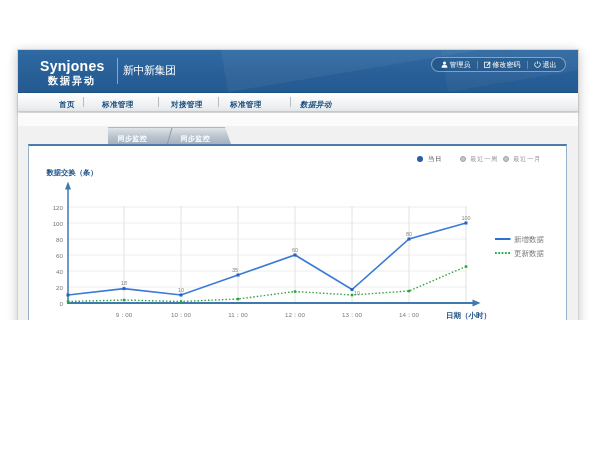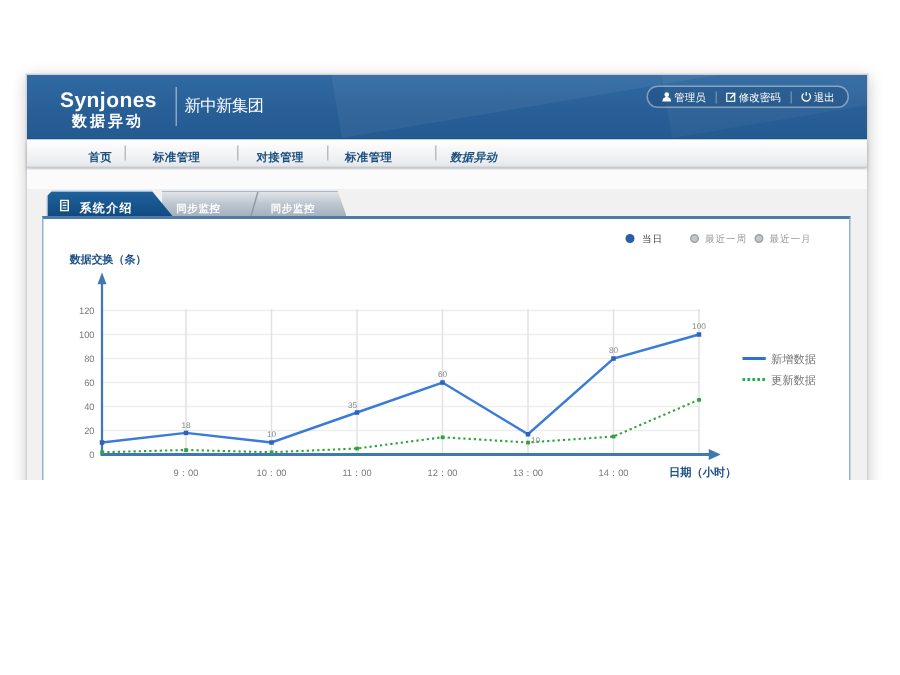--- a/index.html
+++ b/index.html
@@ -109,29 +109,20 @@
   <div class="navs" style="left:290px;"></div>
   <div class="navt" style="left:300px;font-style:italic;">数据异动</div>
 
   <div id="whitegap" class="abs"></div>
 
   <div class="tab-off abs">
     <div class="t1">同步监控</div>
     <div class="dg"></div>
     <div class="t2">同步监控</div>
   </div>
-  <div class="tab-on abs">
-    <svg style="position:absolute;left:8.5px;top:6px;" width="6" height="8" viewBox="0 0 6 8">
-        <rect x="0.5" y="0.5" width="5" height="7" fill="none" stroke="#fff" stroke-width="1"></rect>
-        <line x1="1.7" y1="2.2" x2="4.3" y2="2.2" stroke="#fff" stroke-width="0.7"></line>
-        <line x1="1.7" y1="3.9" x2="4.3" y2="3.9" stroke="#fff" stroke-width="0.7"></line>
-        <line x1="1.7" y1="5.6" x2="4.3" y2="5.6" stroke="#fff" stroke-width="0.7"></line>
-      </svg>
-    <span style="position:absolute;left:22px;top:6px;">系统介绍</span>
-  </div>
 
   <div id="panel" class="abs"></div>
 
   <div class="radio" style="left:417px;background:#2a5ca8;"></div>
   <div class="rtxt" style="left:428px;color:#3c3c3c;">当日</div>
   <div class="radio" style="left:460px;background:#c3c6ca;border:1px solid #9ea3a9;"></div>
   <div class="rtxt" style="left:470px;color:#999;">最近一周</div>
   <div class="radio" style="left:503px;background:#c3c6ca;border:1px solid #9ea3a9;"></div>
   <div class="rtxt" style="left:513px;color:#999;">最近一月</div>
 

